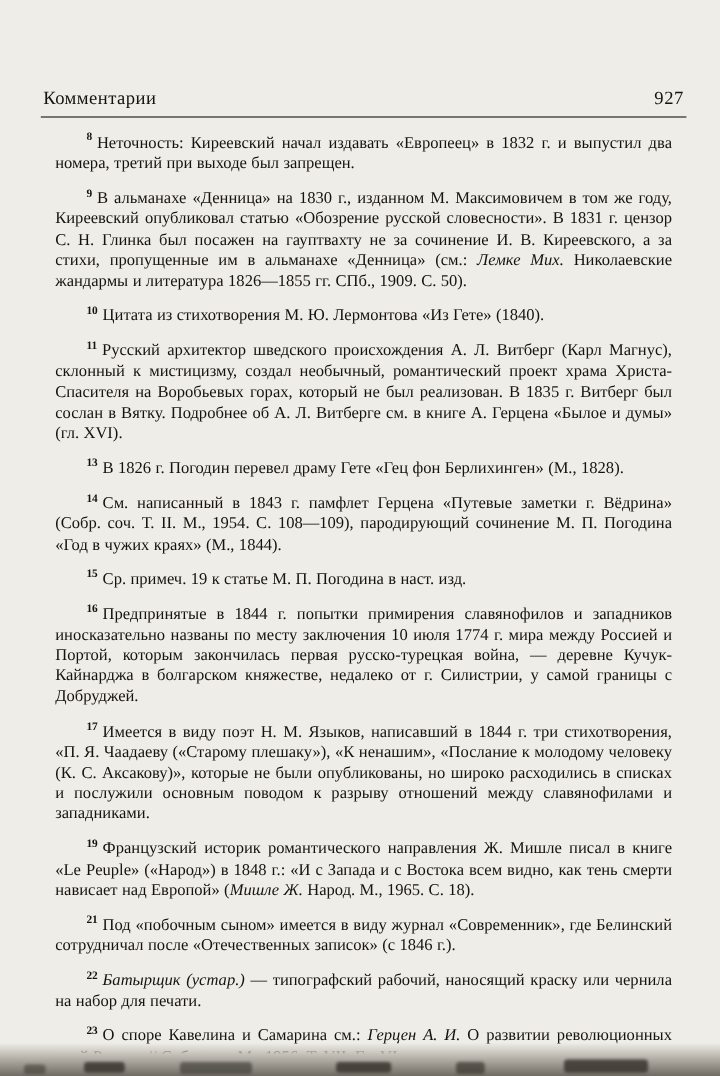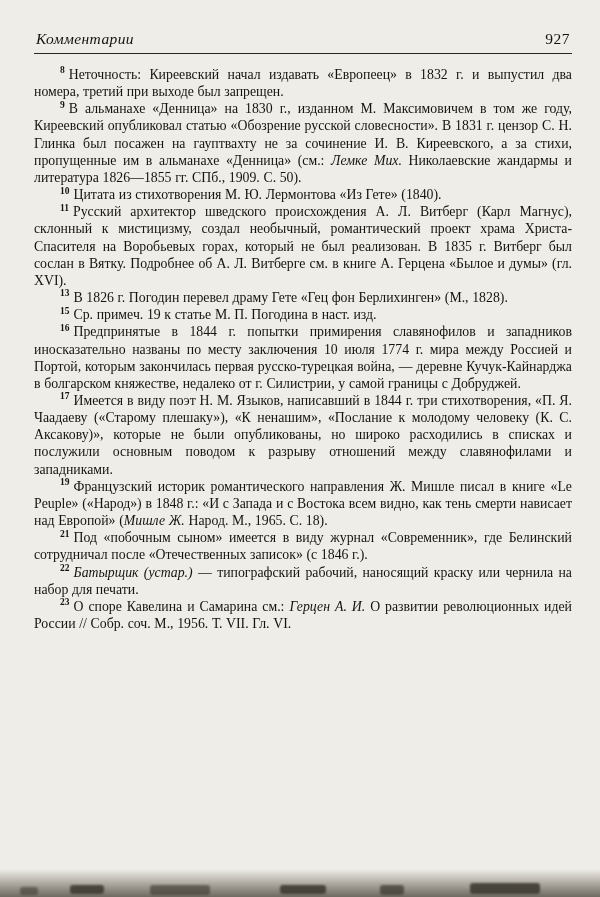--- a/index.html
+++ b/index.html
@@ -12,26 +12,26 @@
     font-family:"Liberation Serif", serif;
     box-sizing:border-box;
     padding:30px 28px 0 34px;
     overflow:hidden;
   }
   .header{
     display:flex;justify-content:space-between;align-items:baseline;
     font-size:15.5px;
     padding:0 2px 5px 2px;
   }
-  .header-title{font-style:italic;letter-spacing:0.4px;}
+  .header-title{letter-spacing:0.4px;margin-top:44px;}
   .header-page{letter-spacing:0.5px;}
   .rule{border-top:1.2px solid #2a2824;margin:0 0 12px 0;}
   .notes{width:100%;}
   .note{
-    margin:0;
+    margin:12px;
     font-size:13.8px;
     line-height:17.15px;
     text-align:justify;
     text-indent:26px;
     hyphens:auto;
     -webkit-hyphens:auto;
     word-spacing:0.2px;
   }
   .note .note-num{
     font-size:9.5px;
@@ -64,20 +64,21 @@
   </div>
 
   <div class="rule"></div>
 
   <div class="notes">
       <p class="note"><span class="note-num">8</span><span>Неточность: Киреевский начал издавать «Европеец» в 1832 г. и выпустил два номера, третий при выходе был запрещен.</span></p>
       <p class="note"><span class="note-num">9</span><span>В альманахе «Денница» на 1830 г., изданном М. Максимовичем в том же году, Киреевский опубликовал статью «Обозрение русской словесности». В 1831 г. цензор С. Н. Глинка был посажен на гауптвахту не за сочинение И. В. Киреевского, а за стихи, пропущенные им в альманахе «Денница» (см.: </span><span class="it">Лемке Мих.</span><span> Николаевские жандармы и литература 1826—1855 гг. СПб., 1909. С. 50).</span></p>
       <p class="note"><span class="note-num">10</span><span>Цитата из стихотворения М. Ю. Лермонтова «Из Гете» (1840).</span></p>
       <p class="note"><span class="note-num">11</span><span>Русский архитектор шведского происхождения А. Л. Витберг (Карл Магнус), склонный к мистицизму, создал необычный, романтический проект храма Христа-Спасителя на Воробьевых горах, который не был реализован. В 1835 г. Витберг был сослан в Вятку. Подробнее об А. Л. Витберге см. в книге А. Герцена «Былое и думы» (гл. XVI).</span></p>
       <p class="note"><span class="note-num">13</span><span>В 1826 г. Погодин перевел драму Гете «Гец фон Берлихинген» (М., 1828).</span></p>
+      <p class="note"><span class="note-num">14</span><span>См. написанный в 1843 г. памфлет Герцена «Путевые заметки г. Вёдрина» (Собр. соч. Т. II. М., 1954. С. 108—109), пародирующий сочинение М. П. Погодина «Год в чужих краях» (М., 1844).</span></p>
       <p class="note"><span class="note-num">15</span><span>Ср. примеч. 19 к статье М. П. Погодина в наст. изд.</span></p>
       <p class="note"><span class="note-num">16</span><span>Предпринятые в 1844 г. попытки примирения славянофилов и западников иносказательно названы по месту заключения 10 июля 1774 г. мира между Россией и Портой, которым закончилась первая русско-турецкая война, — деревне Кучук-Кайнарджа в болгарском княжестве, недалеко от г. Силистрии, у самой границы с Добруджей.</span></p>
       <p class="note"><span class="note-num">17</span><span>Имеется в виду поэт Н. М. Языков, написавший в 1844 г. три стихотворения, «П. Я. Чаадаеву («Старому плешаку»), «К ненашим», «Послание к молодому человеку (К. С. Аксакову)», которые не были опубликованы, но широко расходились в списках и послужили основным поводом к разрыву отношений между славянофилами и западниками.</span></p>
       <p class="note"><span class="note-num">19</span><span>Французский историк романтического направления Ж. Мишле писал в книге «Le Peuple» («Народ») в 1848 г.: «И с Запада и с Востока всем видно, как тень смерти нависает над Европой» (</span><span class="it">Мишле Ж.</span><span> Народ. М., 1965. С. 18).</span></p>
       <p class="note"><span class="note-num">21</span><span>Под «побочным сыном» имеется в виду журнал «Современник», где Белинский сотрудничал после «Отечественных записок» (с 1846 г.).</span></p>
       <p class="note"><span class="note-num">22</span><span class="it">Батырщик (устар.)</span><span> — типографский рабочий, наносящий краску или чернила на набор для печати.</span></p>
       <p class="note"><span class="note-num">23</span><span>О споре Кавелина и Самарина см.: </span><span class="it">Герцен А. И.</span><span> О развитии революционных идей России // Собр. соч. М., 1956. Т. VII. Гл. VI.</span></p>
     </div>
 
   <div class="scan-edge">

